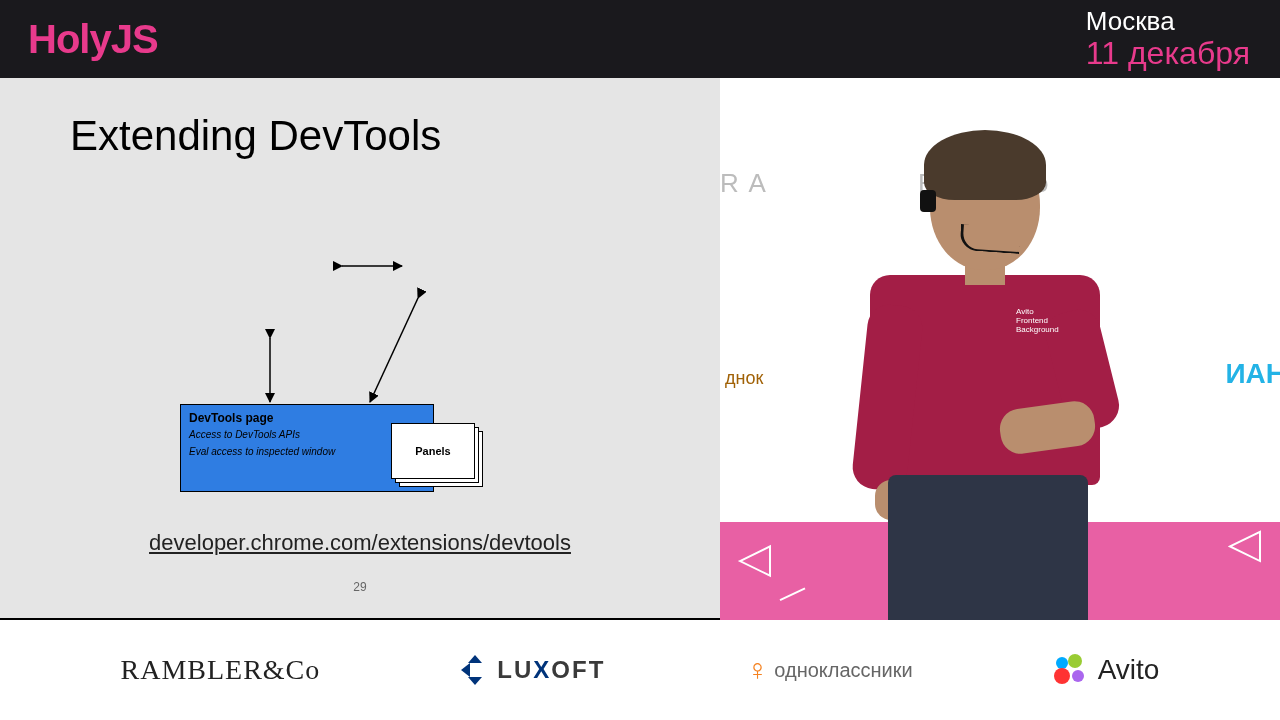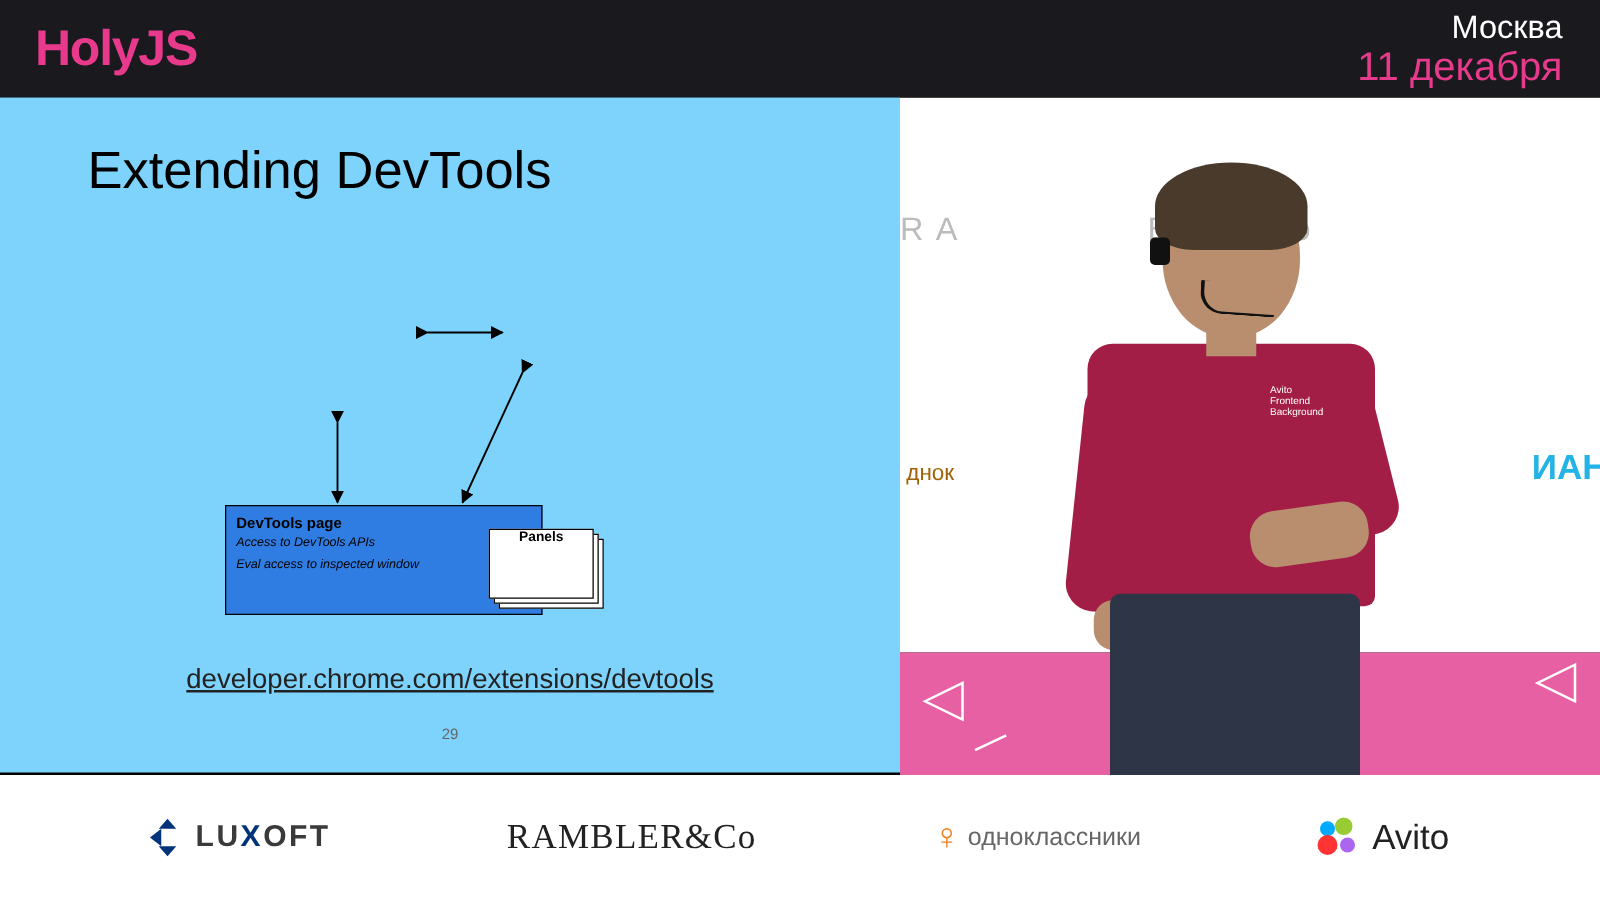--- a/index.html
+++ b/index.html
@@ -1,40 +1,40 @@
 <!DOCTYPE html>
 <html><head>
 <meta charset="utf-8">
 <style>
   * { margin:0; padding:0; box-sizing:border-box; }
   html,body { width:1280px; height:720px; font-family:Helvetica,Arial,sans-serif; background:#000; overflow:hidden; }
   .frame { width:1280px; height:720px; display:flex; flex-direction:column; }
   
   .hdr { height:78px; background:#1a191d; display:flex; align-items:center; justify-content:space-between; padding:0 30px 0 28px; }
   .hdr-logo { color:#e83a8c; font-weight:800; font-size:40px; letter-spacing:-1px; }
-  .hdr-right { text-align:right; line-height:1.1; }
+  .hdr-right { line-height:1.1; }
   .hdr-city { color:#fff; font-size:26px; font-weight:300; }
   .hdr-date { color:#e83a8c; font-size:32px; font-weight:400; }
   
   .body { flex:1; display:flex; position:relative; background:#000; }
-  .slide { width:720px; height:540px; background:#7dd3fc; position:relative; overflow:hidden; }
+  .slide { width:720px; height:540px; background:#e5e5e5; position:relative; overflow:hidden; }
   .slide-title { font-size:42px; font-weight:400; padding:34px 0 0 70px; color:#000; font-family:Helvetica,Arial,sans-serif; }
   
   .diagram { position:absolute; left:170px; top:106px; width:420px; height:320px; }
   .box { position:absolute; background:#2f7de2; border:1px solid #000; padding:6px 8px; font-family:Arial,sans-serif; }
   .box-label { font-weight:700; font-size:12px; color:#000; }
   .box-body { font-size:10px; font-style:italic; color:#000; margin-top:4px; line-height:1.25; }
   .iwin { left:0; top:0; width:172px; height:154px; background:#a9a9a9; }
   .cstack { position:absolute; }
   .cstack .sheet { position:absolute; width:120px; height:112px; background:#2f7de2; border:1px solid #000; }
   .bg { left:235px; top:0; width:140px; height:114px; }
   .dev { left:10px; top:220px; width:254px; height:88px; }
   .pstack { position:absolute; left:210px; top:18px; }
   .pstack .sheet { position:absolute; width:84px; height:56px; background:#fff; border:1px solid #000; }
-  .pstack .top { display:flex; align-items:flex-start; justify-content:center; font-size:11px; font-weight:700; }
+  .pstack .top { display:flex; align-items:center; justify-content:center; font-size:11px; font-weight:700; }
   svg.arrows { position:absolute; left:0; top:0; width:420px; height:320px; pointer-events:none; }
   .slide-link { position:absolute; left:0; right:0; bottom:62px; text-align:center; font-size:22px; color:#222; text-decoration:underline; }
   .slide-num { position:absolute; left:0; right:0; bottom:24px; text-align:center; font-size:12px; color:#666; }
   
   .cam { flex:1; position:relative; overflow:hidden; }
   .stage-bg { position:absolute; inset:0; }
   .stage-bg .upper { position:absolute; left:0; top:0; right:0; height:82%; background:#fff; }
   .stage-bg .lower { position:absolute; left:0; bottom:0; right:0; height:18%; background:#e860a4; overflow:hidden; }
   .stage-logo1 { position:absolute; left:0; top:90px; font-size:26px; color:#bcbcbc; letter-spacing:2px; font-weight:300; white-space:nowrap; }
   .stage-cut { position:absolute; left:5px; top:290px; font-size:18px; color:#a16207; }
@@ -161,29 +161,29 @@
           <div>Avito</div>
           <div>Frontend</div>
           <div>Background</div>
         </div>
       </div>
     </div>
 
   </div>
 
   <div class="ftr">
+    <div class="sponsor rambler">RAMBLER&amp;Co</div>
     <div class="sponsor">
       <span class="lux-ico">
           <span class="mid"></span>
         </span>
       <span class="lux-txt">
         <span>LU</span><span class="x">X</span><span>OFT</span>
       </span>
     </div>
-    <div class="sponsor rambler">RAMBLER&amp;Co</div>
     <div class="sponsor">
       <span class="ok-ico"><span class="ok-glyph">♀</span></span>
       <span class="ok-txt">одноклассники</span>
     </div>
     <div class="sponsor">
       <span class="avito-ico">
         <span class="a1"></span>
           <span class="a2"></span>
           <span class="a3"></span>
           <span class="a4"></span>

